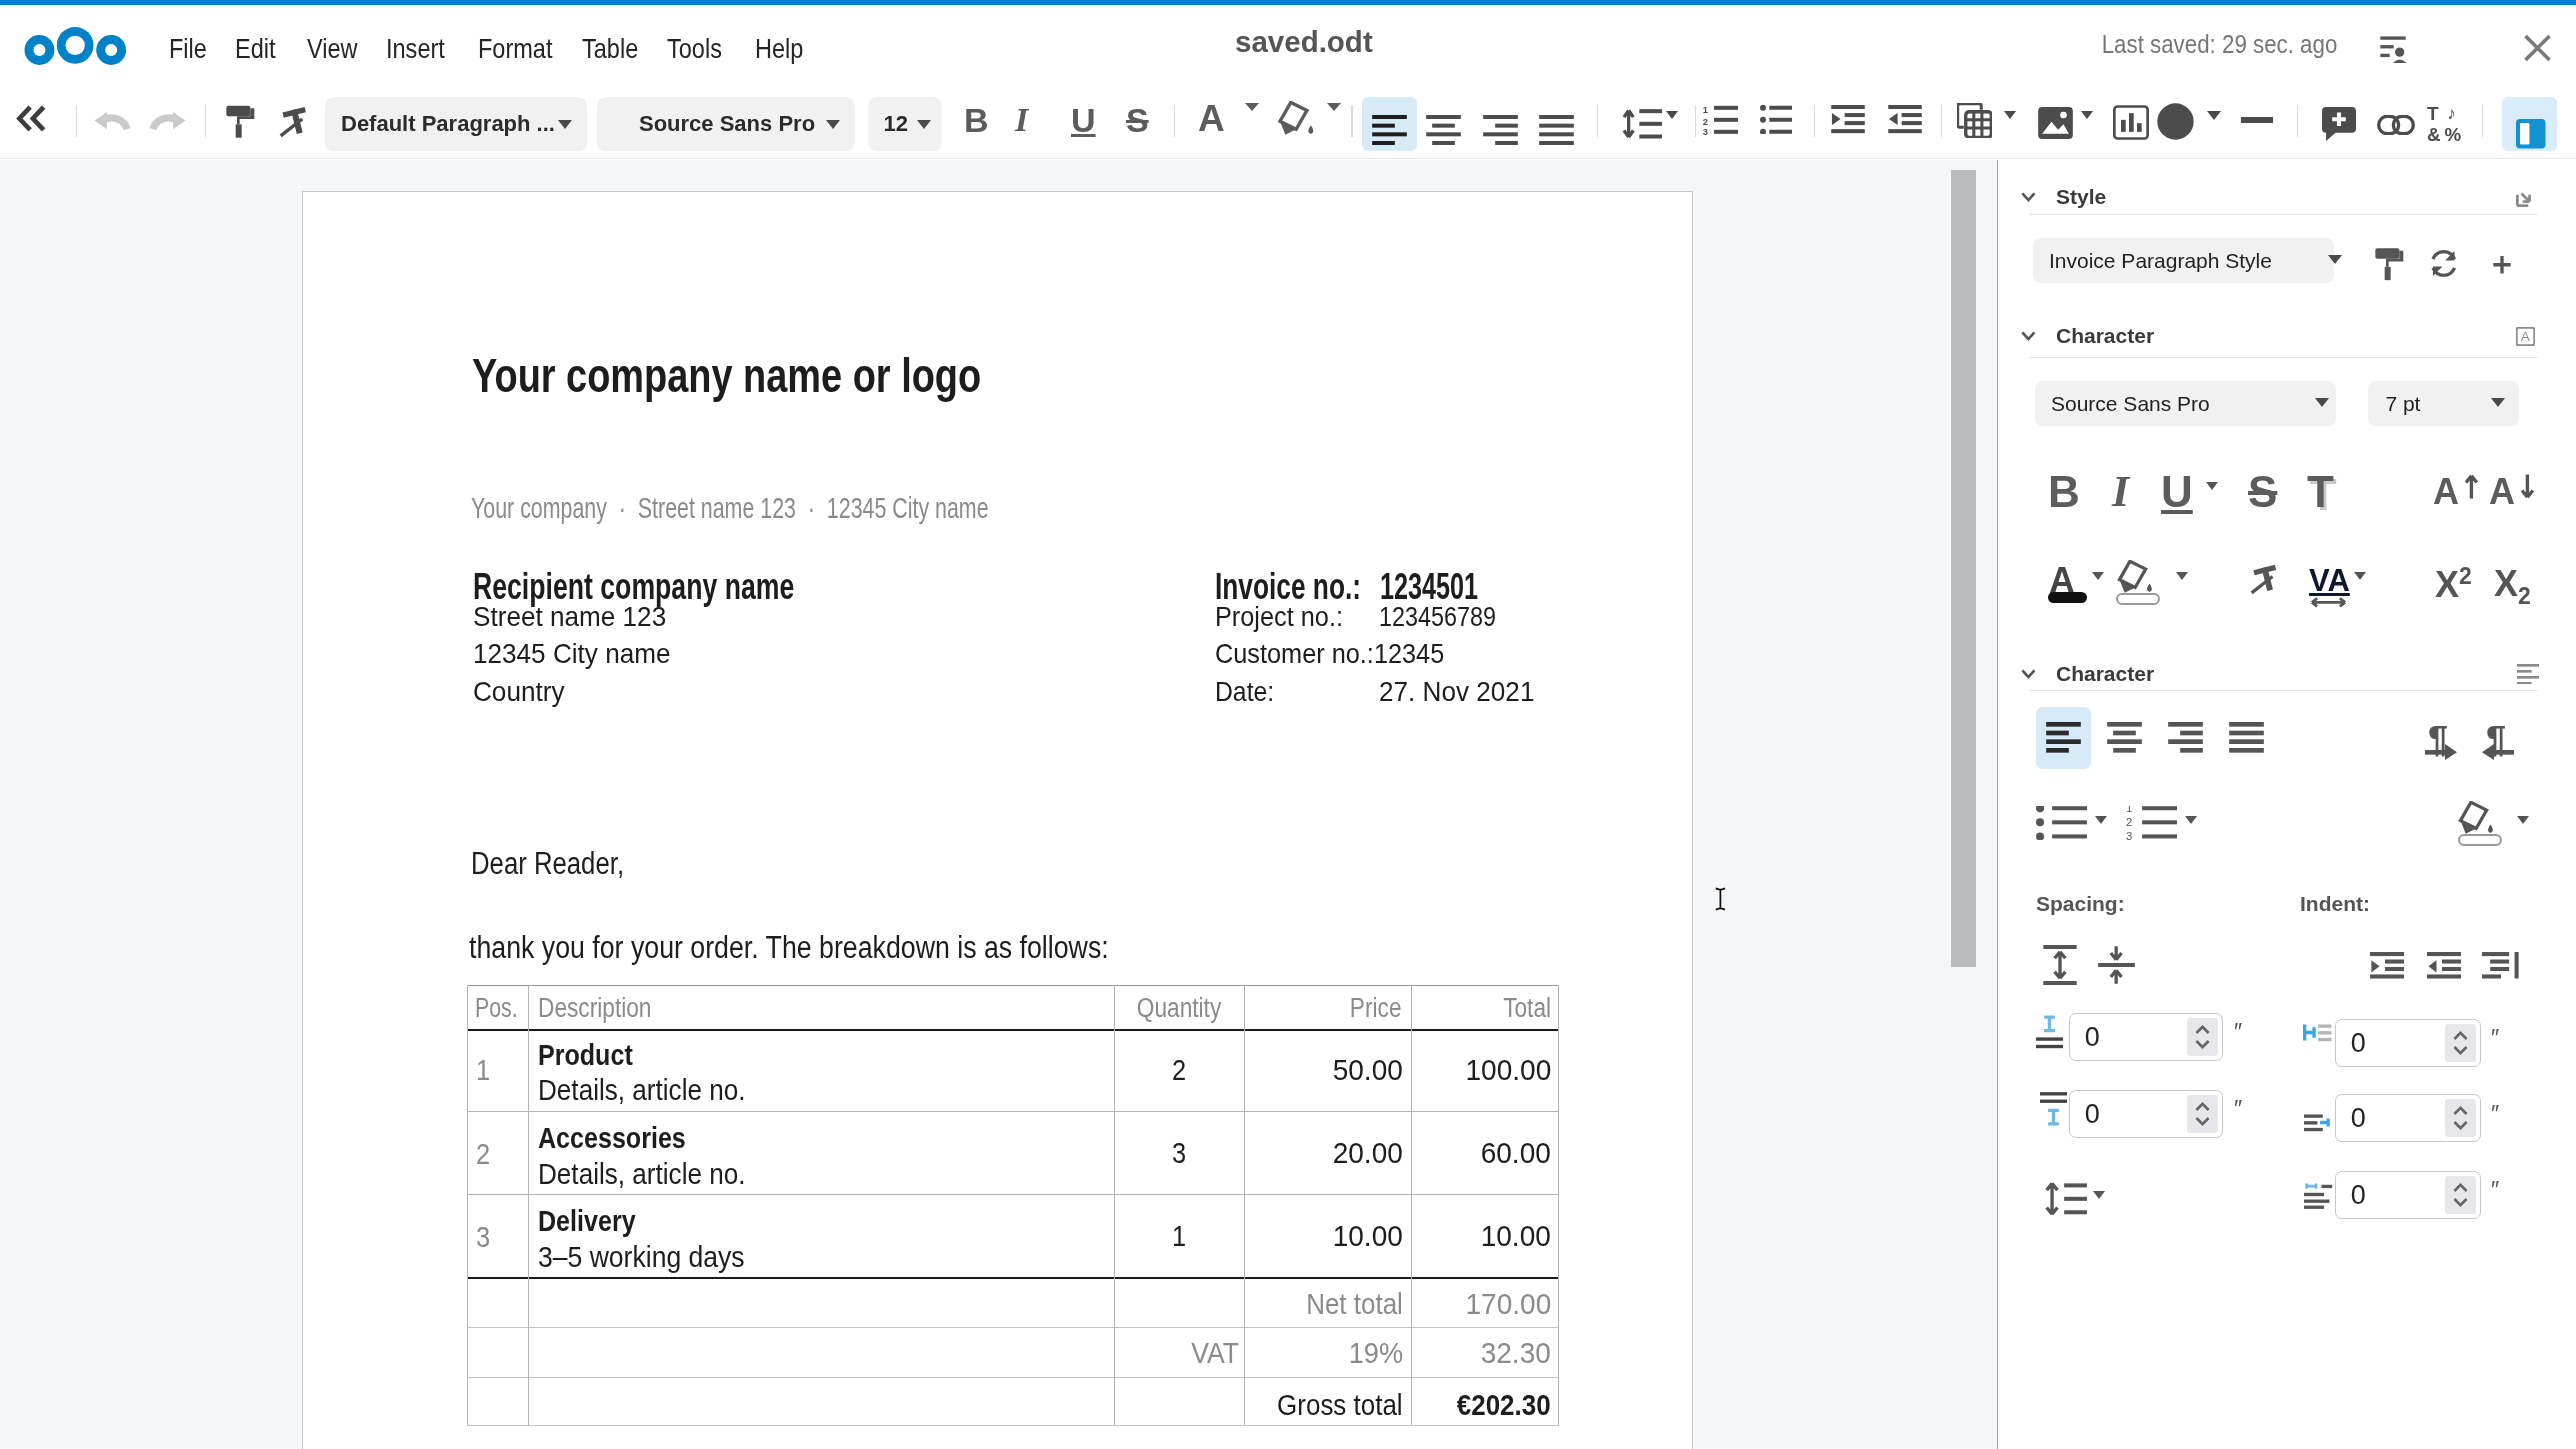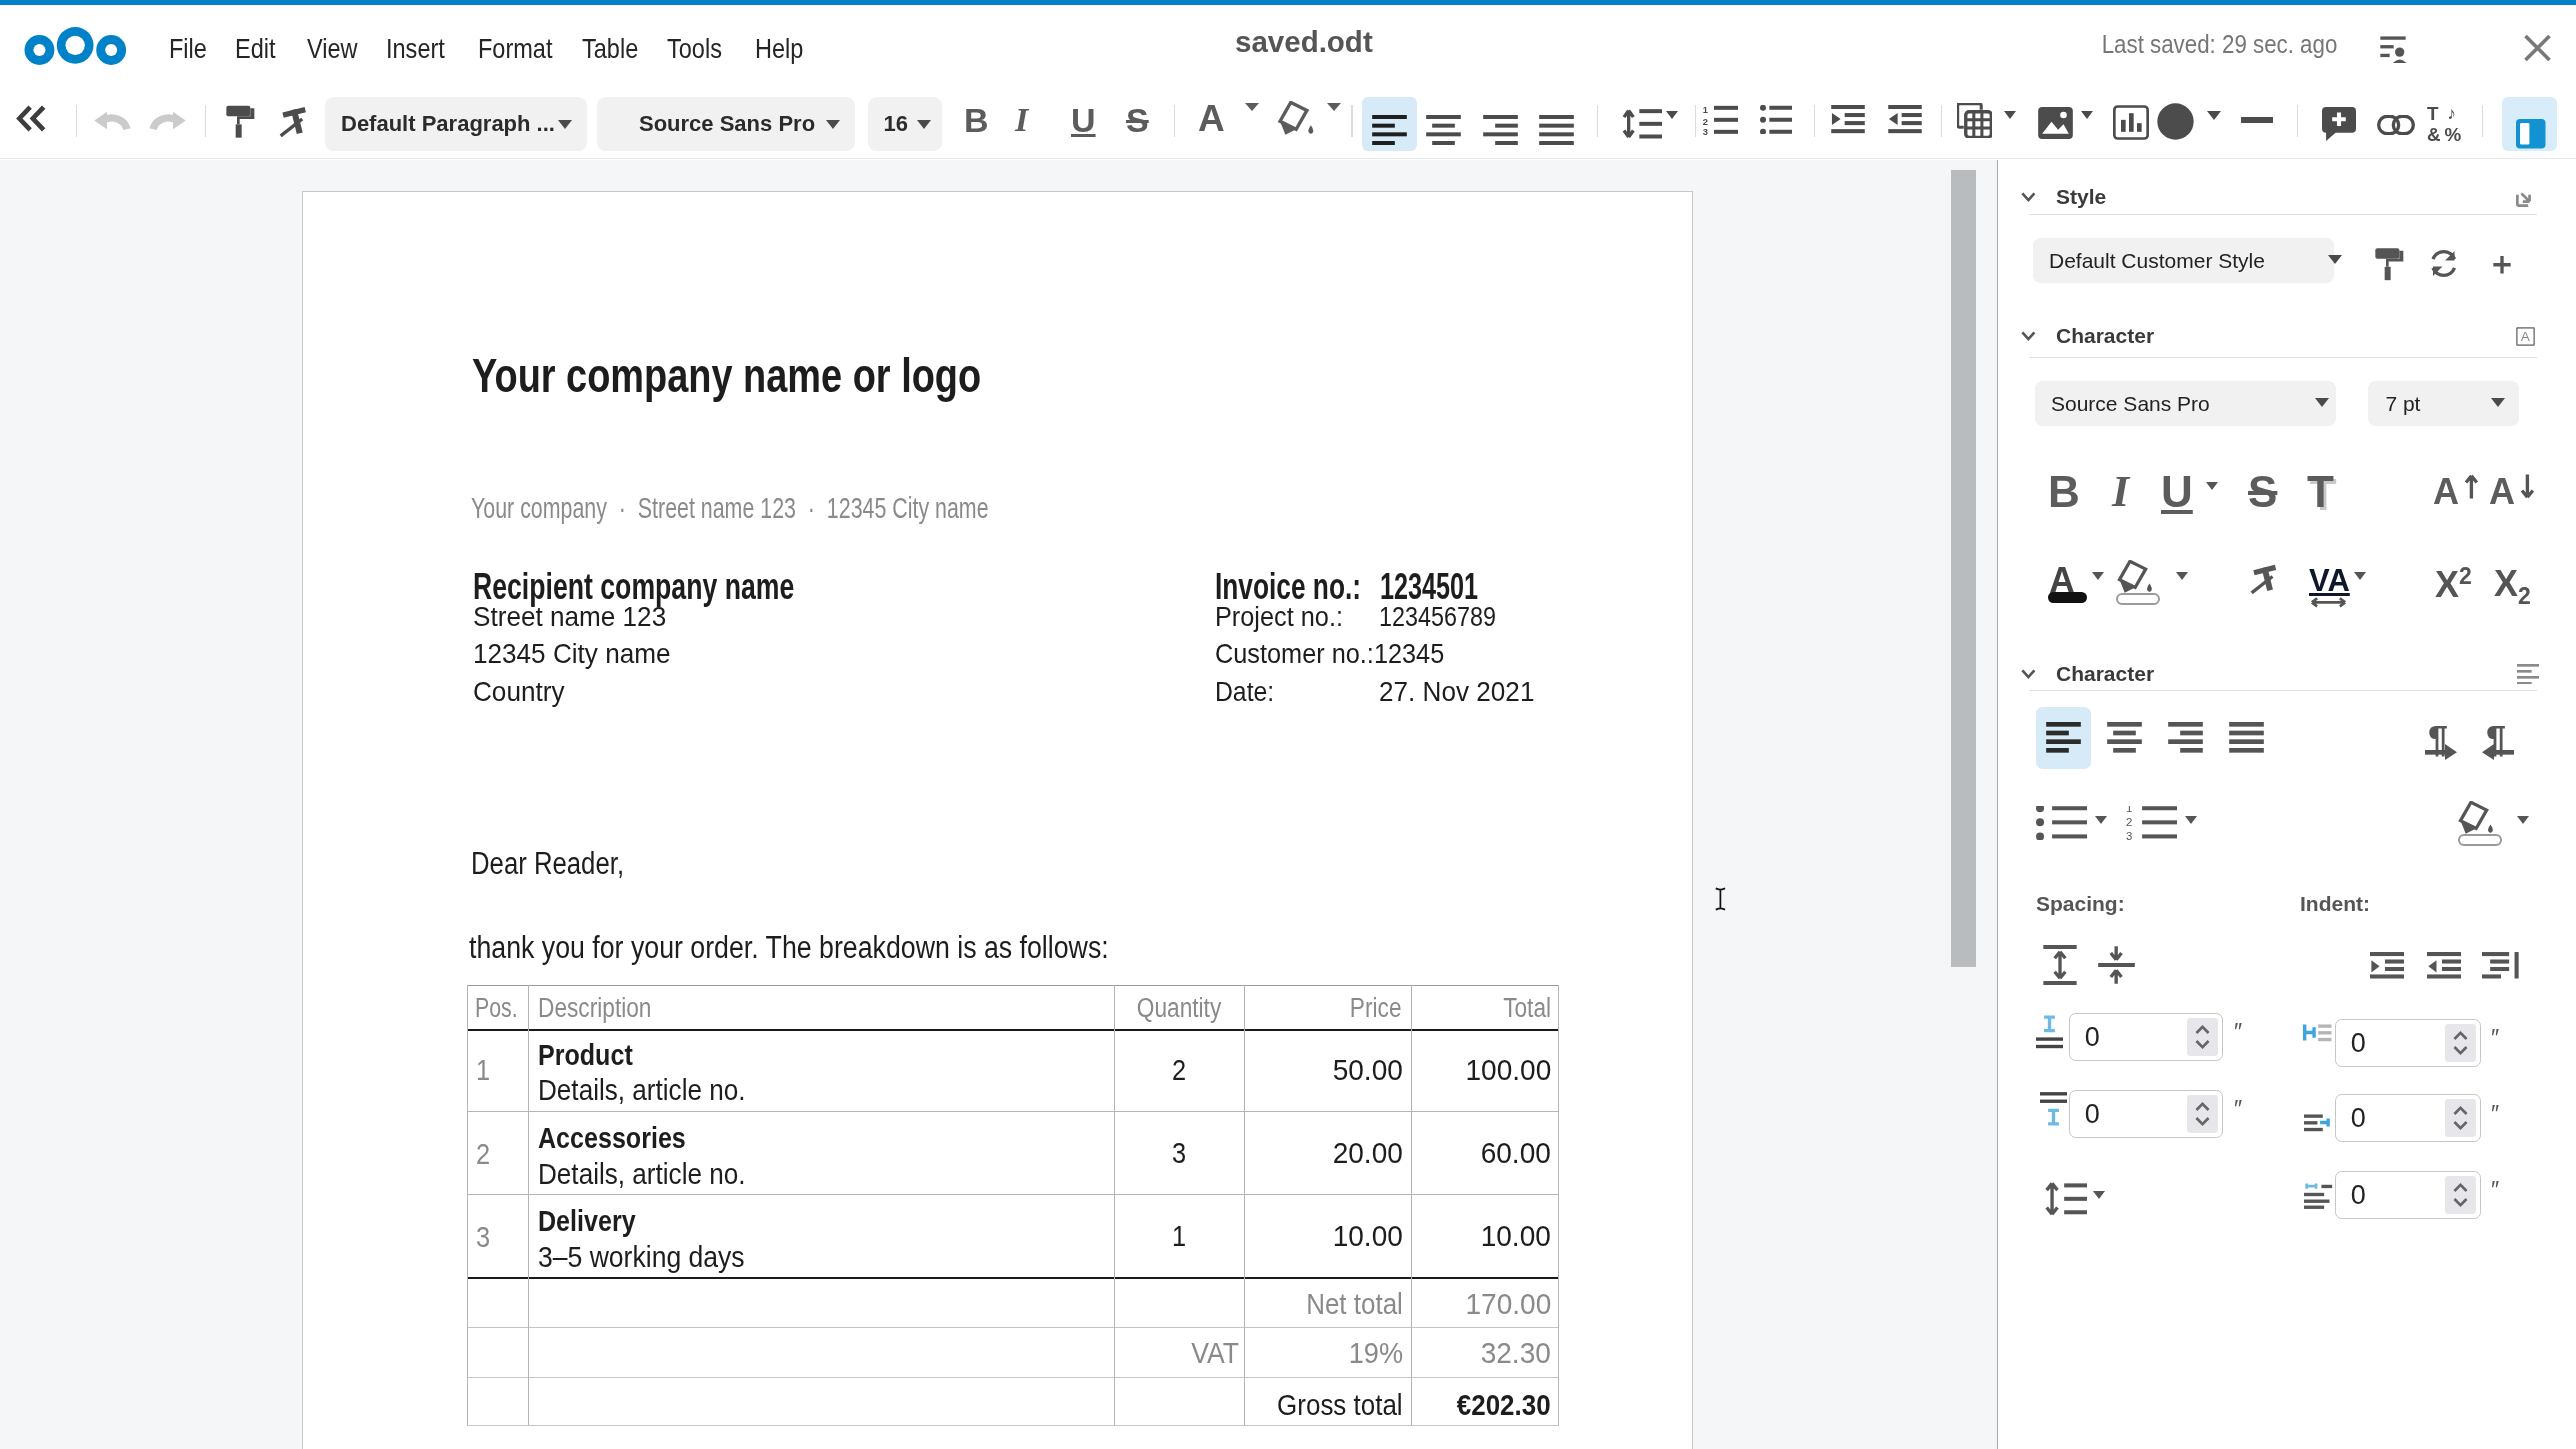--- a/index.html
+++ b/index.html
@@ -105,21 +105,21 @@
       <span class="ct" style="left:16px">Default Paragraph ...</span>
       <span class="tri" style="right:14.8px;top:23px"></span>
     </div>
 
   <div class="combo" style="left:597px;width:258px">
       <span class="ct" style="left:42px">Source Sans Pro</span>
       <span class="tri" style="right:14.8px;top:23px"></span>
     </div>
 
   <div class="combo" style="left:868px;width:74px">
-      <span class="ct" style="left:15.4px">16</span>
+      <span class="ct" style="left:15.4px">12</span>
       <span class="tri" style="right:10.7px;top:23px"></span>
     </div>
   <span class="tlet" style="left:964px;top:26px">B</span>
   <span class="tlet" style="left:1015px;top:26px;font-style:italic;font-family:'Liberation Serif',serif">I</span>
   <span class="tlet" style="left:1071px;top:26px;text-decoration:underline">U</span>
   <span class="tlet" style="left:1126px;top:26px;text-decoration:line-through">S</span>
   <div class="sep" style="left:1174px"></div>
 
   <span class="tlet" style="left:1198px;top:23px;font-size:37px;line-height:37px">A</span>
   <span class="tri" style="left:1245px;top:25.5px;border-left-width:7.4px;border-right-width:7.4px;border-top-width:8.7px;border-top-color:#5c5c5c"></span>
@@ -371,21 +371,21 @@
   <svg class="schev" style="left:23px;top:29.5px" viewBox="0 0 22 20">
       <path d="M2 5 L11 15 L20 5" stroke="#555" stroke-width="4" fill="none"></path>
     </svg>
   <span class="shead" style="left:58px;top:25px">Style</span>
   <svg class="sicon" style="left:518px;top:28px" width="19" height="19" viewBox="0 0 28 28">
       <path d="M2 26 V10 M2 26 H18" stroke="#8a8a8a" stroke-width="4" fill="none"></path>
       <path d="M8 8 L20 20 M20 20 V10 M20 20 H10" stroke="#8a8a8a" stroke-width="4" fill="none"></path>
     </svg>
   <div class="sdiv" style="left:31px;top:54px;width:508px"></div>
   <div class="scombo" style="left:35px;top:78px;width:301px;height:45px">
-      <span class="ct" style="left:16px;top:11.4px">Default Customer Style</span>
+      <span class="ct" style="left:16px;top:11.4px">Invoice Paragraph Style</span>
       <span class="tri" style="left:295px;top:17.4px"></span>
     </div>
   <svg class="sicon" style="left:376px;top:85px" width="32" height="37" viewBox="0 0 48 50">
       <rect x="2" y="2" width="36" height="16" rx="3" fill="#555"></rect>
       <path d="M38 6 h6 v16 h-22 v8 h-4 v-12 h20 z" fill="#555"></path>
       <rect x="16" y="30" width="9" height="20" fill="#555"></rect>
     </svg>
   <svg class="sicon" style="left:431px;top:87px" width="29.5" height="33" viewBox="0 0 44 49">
     <path d="M6 18 A 17 17 0 0 1 38 18" stroke="#555" stroke-width="5" fill="none"></path>
     <path d="M38 31 A 17 17 0 0 1 6 31" stroke="#555" stroke-width="5" fill="none"></path>

